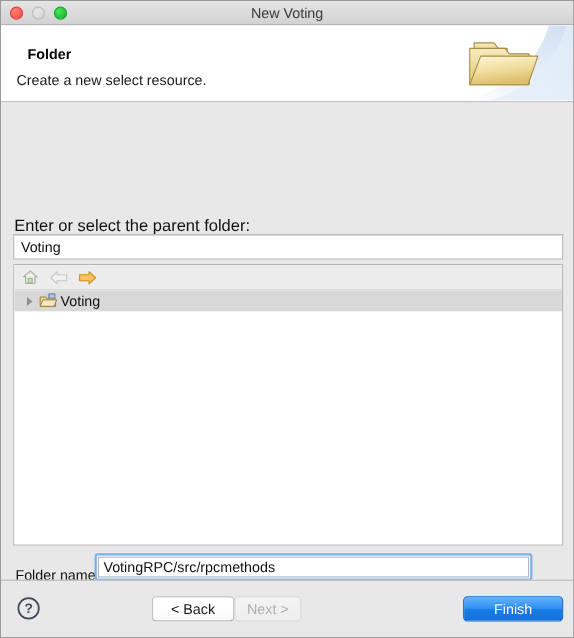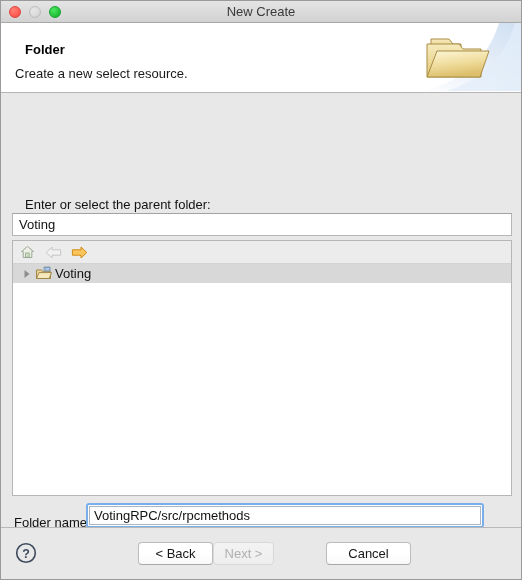--- a/index.html
+++ b/index.html
@@ -108,23 +108,23 @@
   .header-art svg { display: block; }
 
   
   .body {
     position: relative;
     flex: 1 1 auto;
     background: #e8e8e8;
   }
   .label-parent {
     position: absolute;
-    left: 24px;
+    left: 12px;
     top: 104px;
-    font-size: 13px;
+    font-size: 15px;
     color: #111;
   }
   .input-parent {
     position: absolute;
     left: 11px;
     top: 120px;
     width: 500px;
     height: 23px;
     box-sizing: border-box;
     background: #fff;
@@ -293,21 +293,21 @@
 <body>
 
 <div class="window">
 
   <div class="titlebar">
     <div class="traffic">
       <span class="light close"></span>
       <span class="light min"></span>
       <span class="light max"></span>
     </div>
-    <div class="titlebar-title">New Create</div>
+    <div class="titlebar-title">New Voting</div>
   </div>
 
   <div class="header">
     <div class="header-title">Folder</div>
     <div class="header-desc">Create a new select resource.</div>
     <div class="header-art">
       <svg width="120" height="68" viewBox="0 0 120 68">
         <defs>
           <linearGradient id="swoosh" x1="0" y1="1" x2="1" y2="0">
             <stop offset="0%" stop-color="#ffffff"></stop>
@@ -392,16 +392,16 @@
 
   <div class="footer">
     <div class="help-btn">
       <svg width="22" height="22" viewBox="0 0 22 22">
         <circle cx="11" cy="11" r="9.3" fill="none" stroke="#3d4a5c" stroke-width="1.6"></circle>
         <text x="11" y="15.6" text-anchor="middle" font-family="Liberation Sans, sans-serif" font-size="12.5" font-weight="bold" fill="#3d4a5c">?</text>
       </svg>
     </div>
     <div class="btn footer-btn btn-back">&lt; Back</div>
     <div class="btn footer-btn btn-next">Next &gt;</div>
-    <div class="btn footer-btn btn-cancel">Cancel</div>
+    <div class="btn footer-btn btn-finish">Finish</div>
   </div>
 
 </div>
 
 </body></html>

